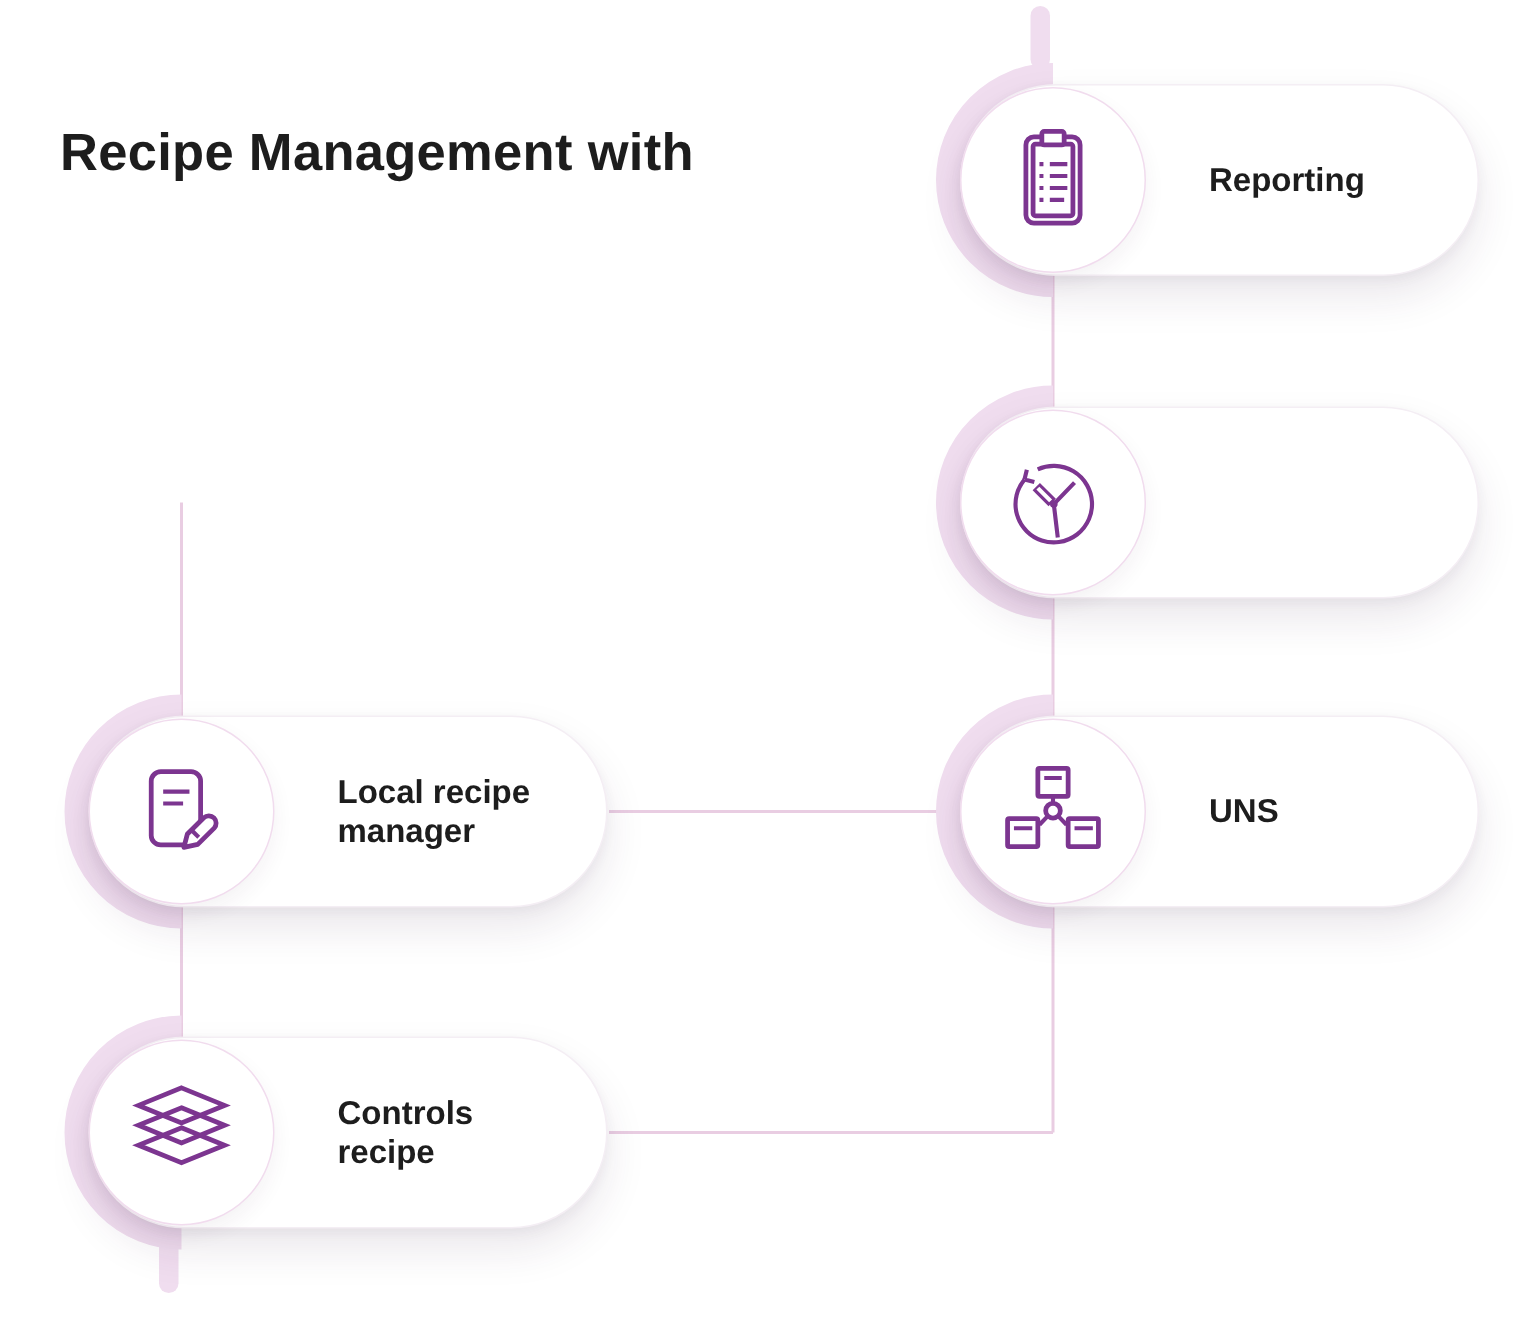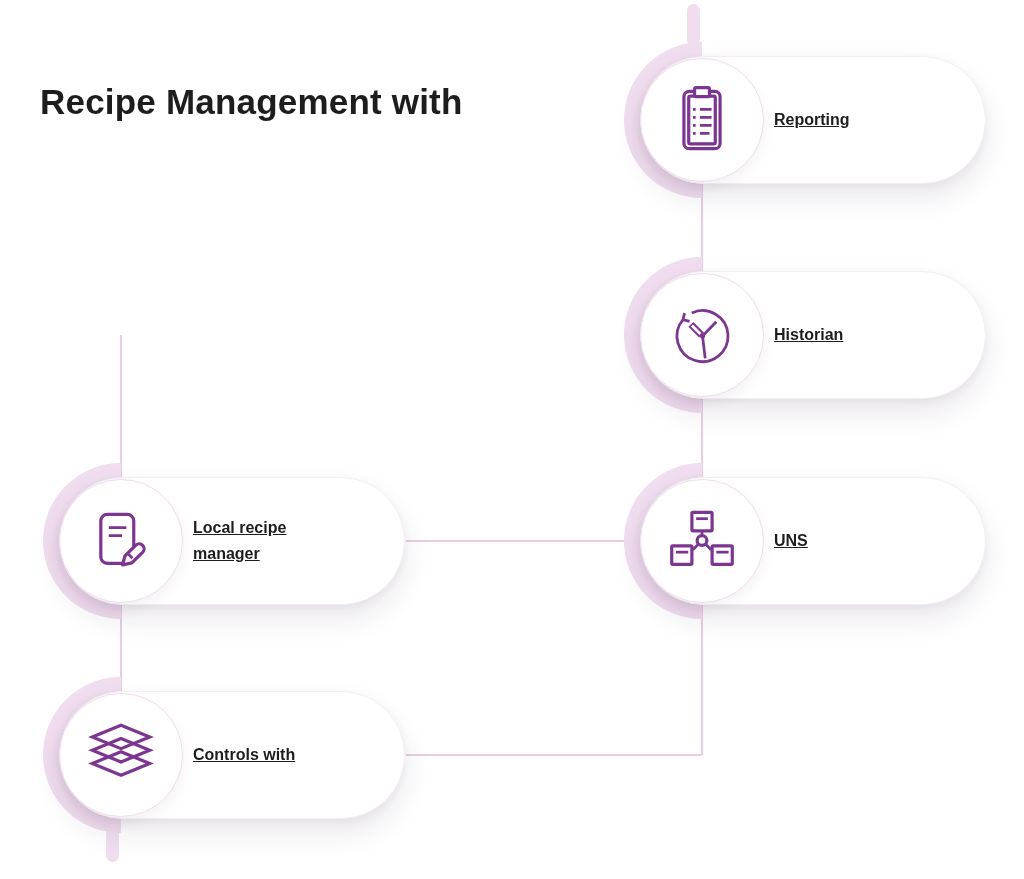--- a/index.html
+++ b/index.html
@@ -43,23 +43,23 @@
   }
   .iconbox{position:absolute;left:46px;top:46px;width:68px;height:68px;z-index:5;}
   .iconbox svg{width:68px;height:68px;display:block;}
   .icon *{stroke:var(--accent);fill:none;stroke-width:3;}
   .icon .wfill{fill:#fff;}
   .icon .pfill{fill:var(--accent);stroke:none;}
   .icon .thick{stroke-width:6.5;}
   .icon .white{stroke:#fff;stroke-width:2.6;}
   .icon .thin{stroke-width:2.6;}
   .label{
-    position:absolute;left:152px;top:16px;height:128px;width:160px;
+    position:absolute;left:184px;top:16px;height:128px;width:160px;
     display:flex;align-items:center;z-index:6;
-    font-size:16px;font-weight:700;color:var(--text);line-height:26px;text-decoration:underline;
+    font-size:22px;font-weight:700;color:var(--text);line-height:26px;
   }
 </style>
 </head>
 <body>
 
 <div class="canvas">
 
   <h1 class="title"><span>Recipe Management with</span><br></h1>
 
   <div class="line v" style="left:120px;top:335px;height:420px"></div>
@@ -96,21 +96,20 @@
     <div class="iconbox">
       <svg class="icon" viewBox="0 0 64 64">
         <path class="thin" d="M22.4 11.25 A24 24 0 1 1 14.1 17.6"></path>
         <path class="thin" d="M14.1 17.6 L20.3 19.2 M14.1 17.6 L15.6 11.4"></path>
         <path class="thick" d="M31.5 32 L21.5 22"></path>
         <path class="white" d="M30.5 31 L22.5 23"></path>
         <path class="thin" d="M32.5 33 L45.5 19.5 M32.5 33 L35 54"></path>
         <circle class="pfill" cx="32.5" cy="33" r="2.4"></circle>
       </svg>
     </div>
-    <div class="label">Historian</div>
   </div>
 
   <div class="node" style="left:41px;top:461px">
     <svg class="arc" width="160" height="160" viewBox="0 0 160 160">
       <path d="M80 10.5 A69.5 69.5 0 0 0 80 149.5" style="stroke:var(--arc)" stroke-width="17" fill="none"></path>
     </svg>
     <div class="pill"></div>
     <div class="circle"></div>
     <div class="iconbox">
       <svg class="icon" viewBox="0 0 64 64">
@@ -150,16 +149,16 @@
     </svg>
     <div class="pill"></div>
     <div class="circle"></div>
     <div class="iconbox">
       <svg class="icon" viewBox="0 0 64 64">
         <polygon points="32,4 59,15 32,26 5,15"></polygon>
         <polygon points="32,16.5 59,27.5 32,38.5 5,27.5"></polygon>
         <polygon points="32,29 59,40 32,51 5,40"></polygon>
       </svg>
     </div>
-    <div class="label">Controls with</div>
+    <div class="label">Controls recipe</div>
   </div>
 
 </div>
 
 </body></html>

